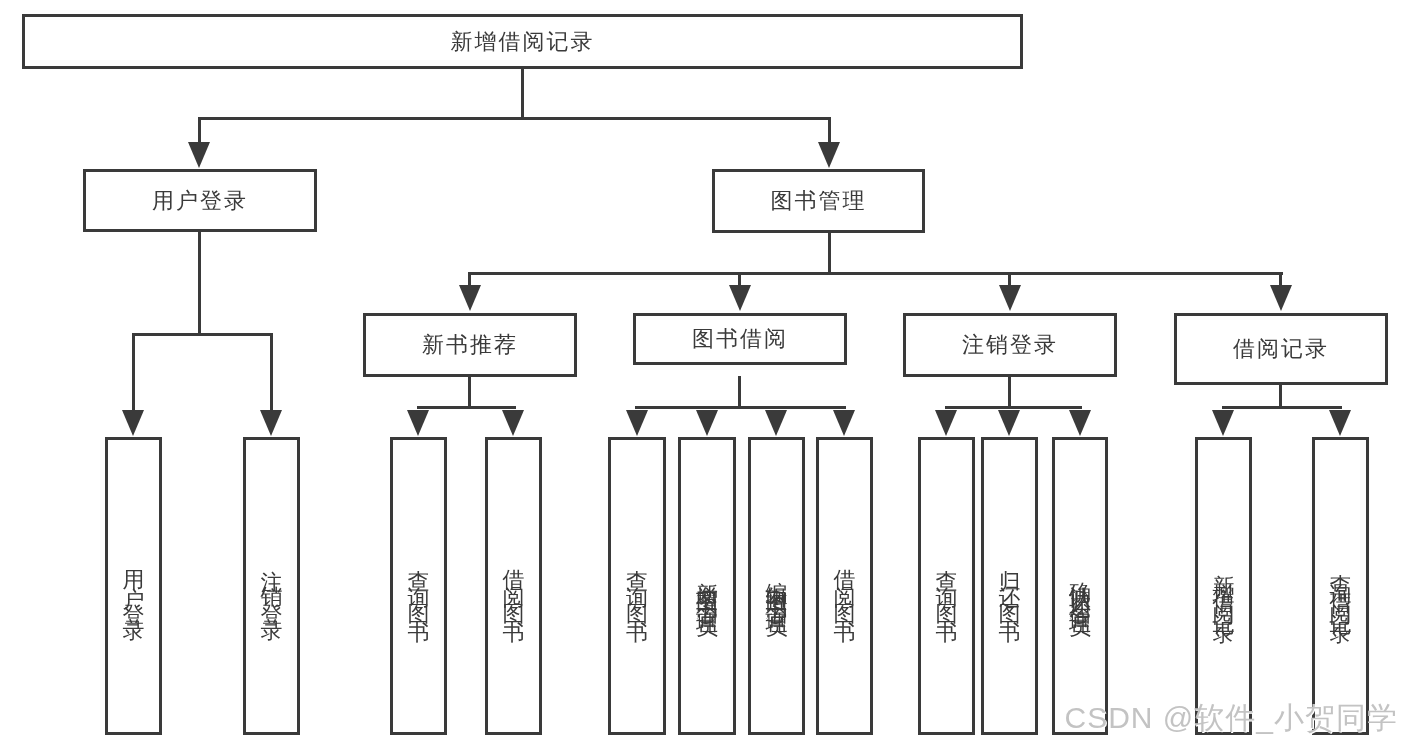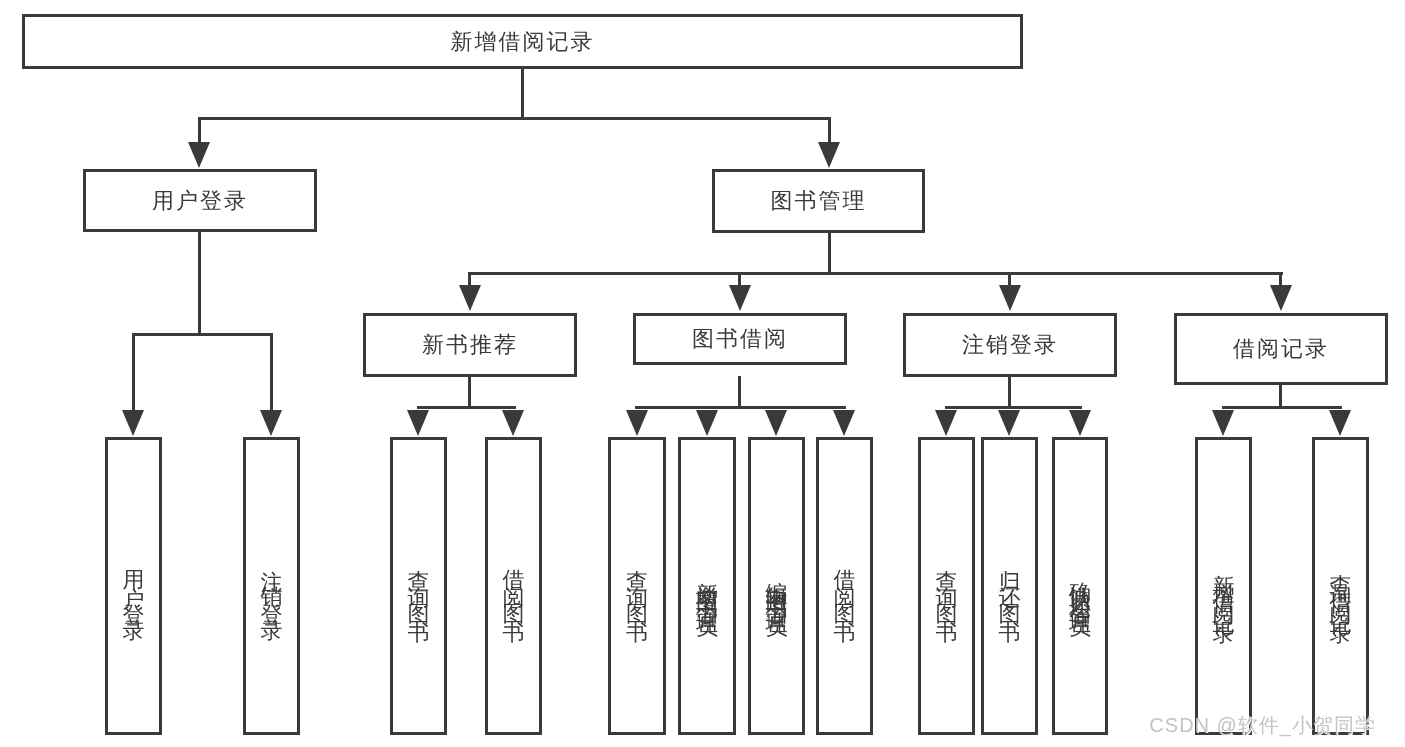--- a/index.html
+++ b/index.html
@@ -49,23 +49,23 @@
   .arr {
     position: absolute;
     width: 0;
     height: 0;
     border-left: 11px solid transparent;
     border-right: 11px solid transparent;
     border-top: 26px solid var(--line);
   }
   .watermark {
     position: absolute;
-    right: 29px;
+    right: 7px;
     bottom: 8px;
-    font-size: 20px;
+    font-size: 30px;
     color: var(--wm);
     letter-spacing: 1px;
     white-space: nowrap;
     text-shadow: 1px 1px 0 #ffffff;
     text-align: center;
   }
 </style>
 </head>
 <body>
 

